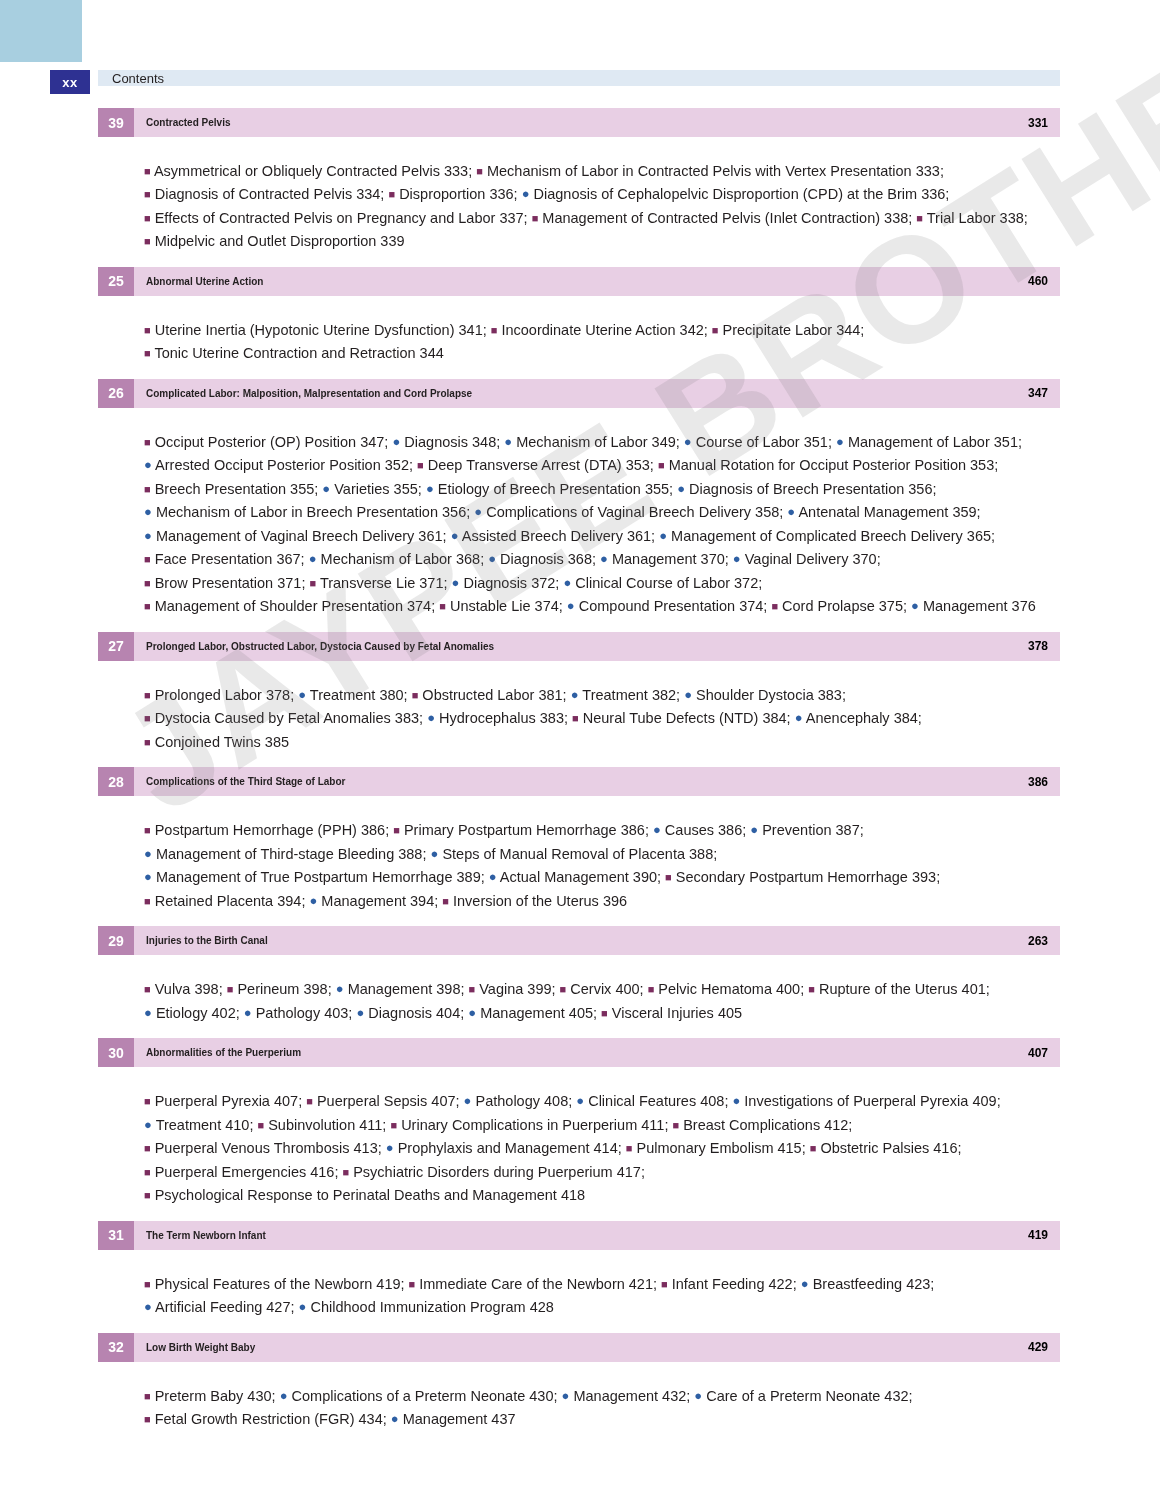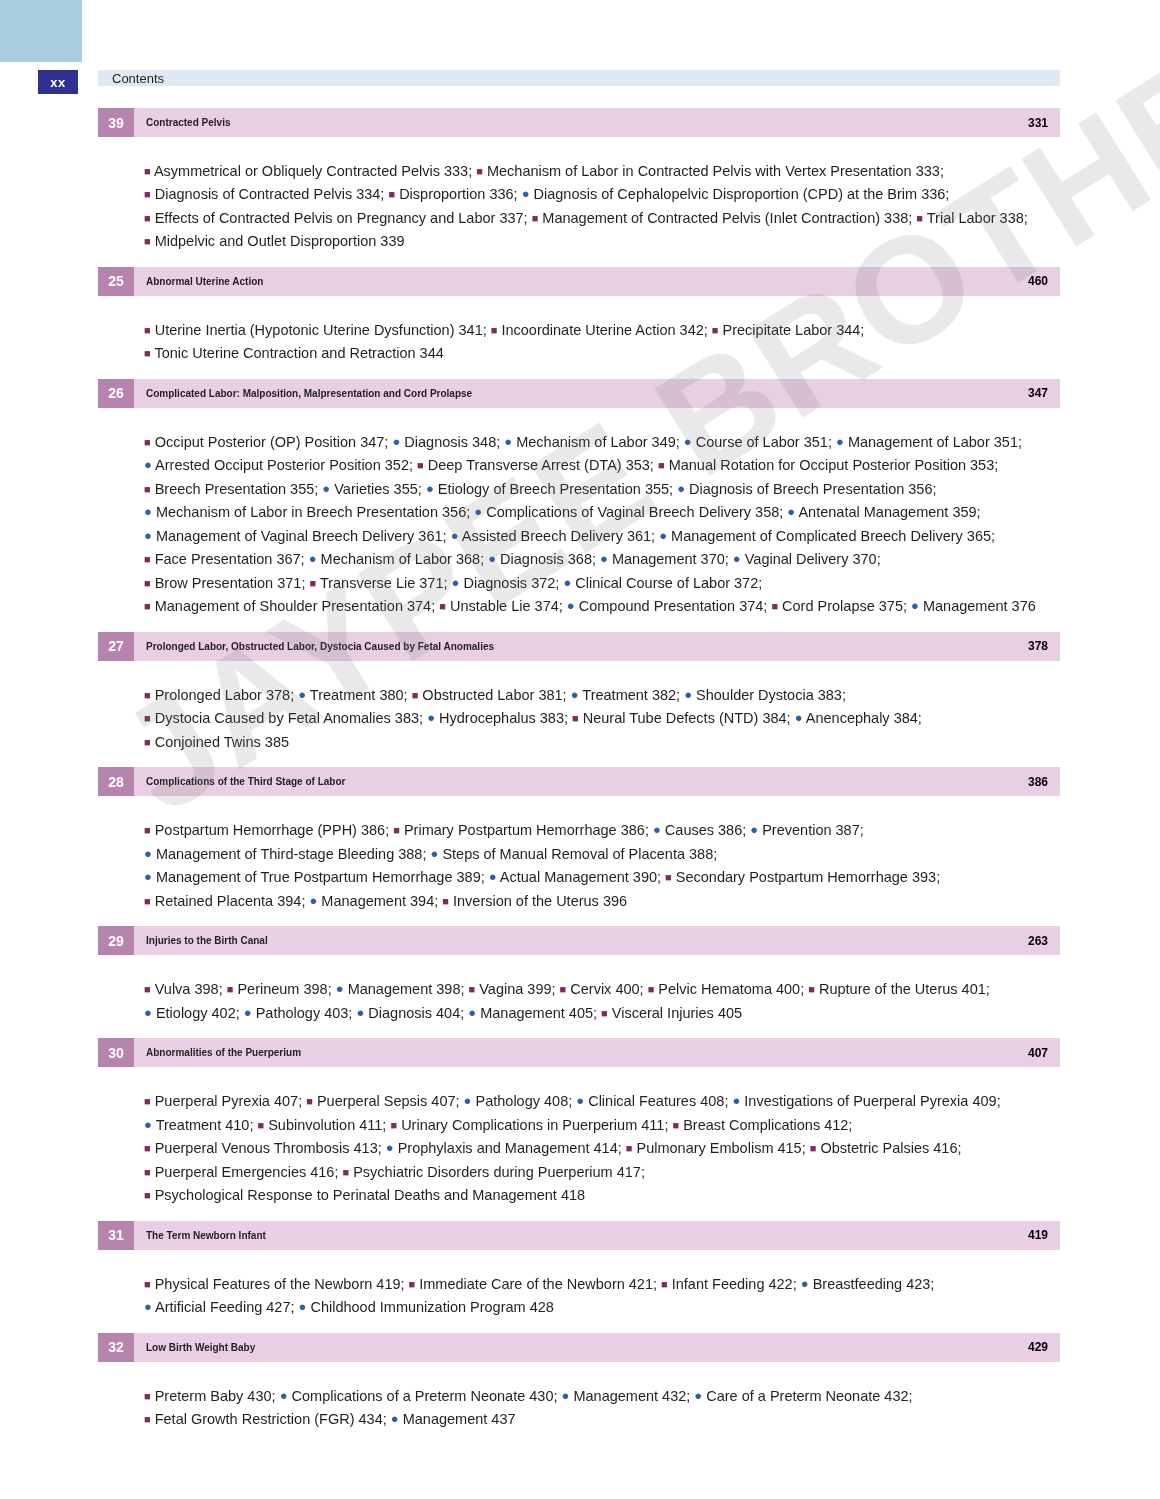--- a/index.html
+++ b/index.html
@@ -24,21 +24,21 @@
   .corner-tab {
     position: absolute;
     left: 0;
     top: 0;
     width: 82px;
     height: 62px;
     background: #a8cfe0;
   }
   .page-number-box {
     position: absolute;
-    left: 38px;
+    left: 50px;
     top: 70px;
     width: 40px;
     height: 24px;
     background: #2e3192;
     color: #ffffff;
     font-size: 13px;
     font-weight: bold;
     display: flex;
     align-items: center;
     justify-content: center;

